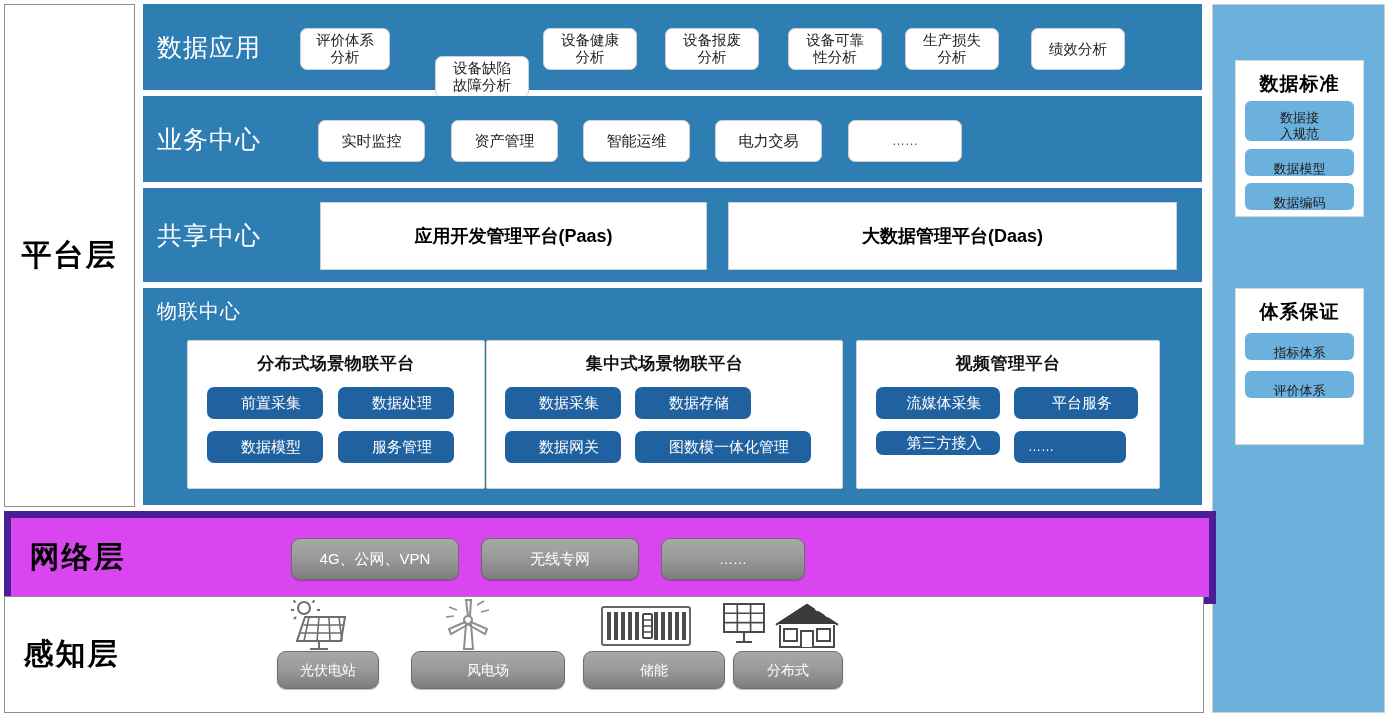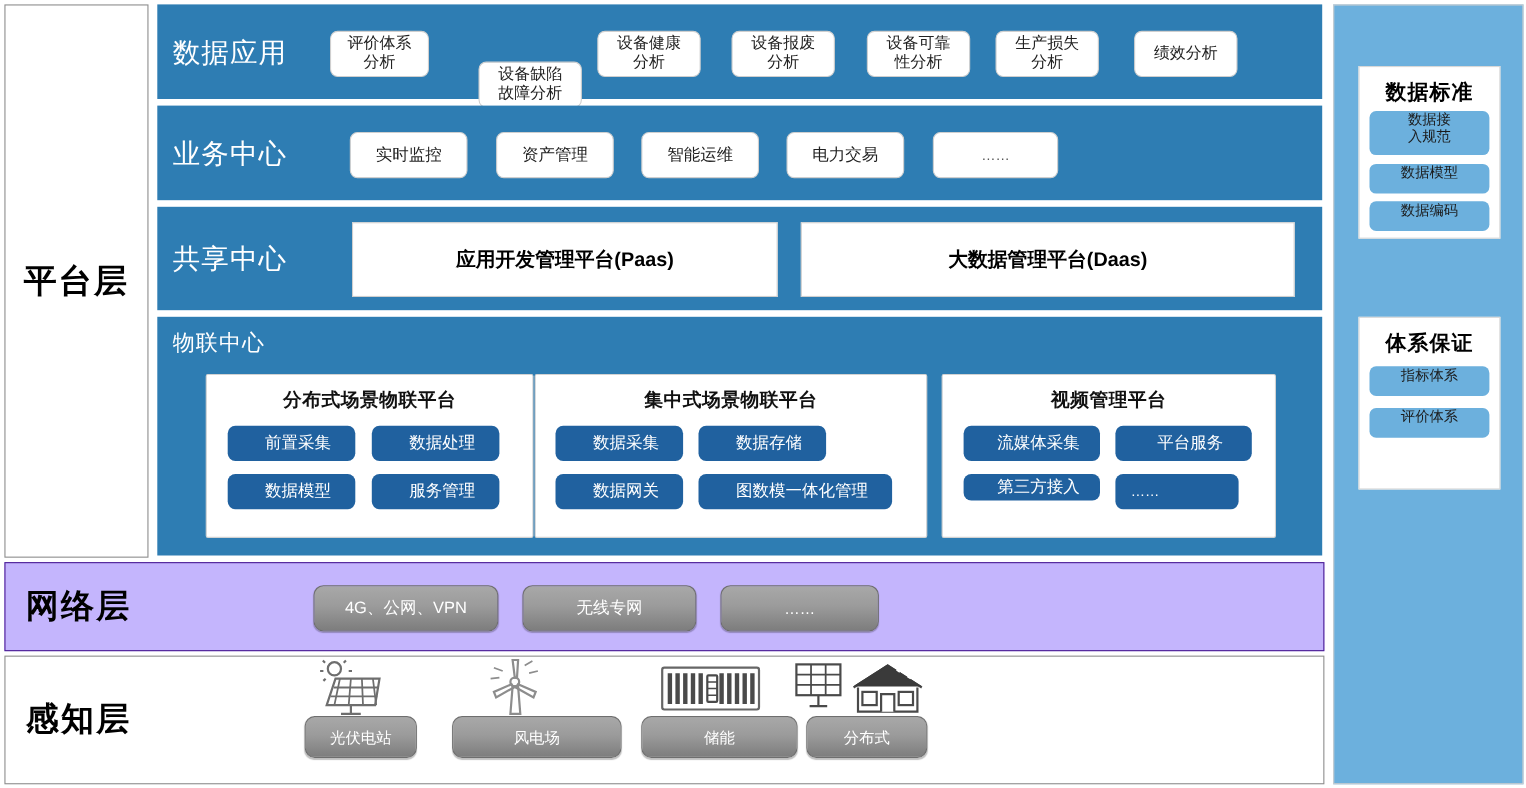--- a/index.html
+++ b/index.html
@@ -17,21 +17,21 @@
     display:flex;align-items:center;justify-content:center;text-align:center;
     line-height:1.15;color:#222;
   }
   .dkpill{
     background:#20619f;border-radius:7px;color:#ffffff;
     display:flex;align-items:center;justify-content:center;text-align:center;
     line-height:1.15;font-size:15px;padding-left:12px;
   }
   .ltpill{
     background:#6cb0dd;border-radius:6px;color:#1b1b1b;
-    display:flex;align-items:flex-start;justify-content:center;text-align:center;
+    display:flex;align-items:flex-end;justify-content:center;text-align:center;
     line-height:1.18;font-size:13px;
   }
   .graypill{
     background:linear-gradient(180deg,#a8a8a8 0%,#9b9b9b 45%,#7d7d7d 100%);
     border:1px solid #6e6e6e;border-radius:9px;color:#fff;
     display:flex;align-items:center;justify-content:center;text-align:center;
     font-size:15px;line-height:1.15;
     box-shadow:0 1px 1px rgba(0,0,0,.25);
   }
 
@@ -77,21 +77,21 @@
     font-size:17px;font-weight:bold;color:#111;letter-spacing:.5px;
   }
 
   
   #right-col{position:absolute;left:1212px;top:4px;width:171px;height:707px;background:#6cb0dd;border:1px solid #cfcfcf;}
   .rightcard{position:absolute;left:22px;width:127px;background:#fff;border:1px solid #d8d8d8;}
   .rightcard .rtitle{position:absolute;left:0;right:0;top:10px;text-align:center;font-size:19px;font-weight:bold;color:#000;letter-spacing:1px;}
   .rightcard .ltpill{position:absolute;left:9px;width:109px;}
 
   
-  #network-layer{position:absolute;left:4px;top:511px;width:1198px;height:79px;background:#c4b5fd;border:1px solid #4c1d95;}
+  #network-layer{position:absolute;left:4px;top:511px;width:1198px;height:79px;background:#d946ef;border:7px solid #4c1d95;}
   #network-label{position:absolute;left:0;top:0;width:133px;height:100%;display:flex;align-items:center;justify-content:center;font-size:30px;font-weight:bold;letter-spacing:2px;}
   .net-pill{position:absolute;top:20px;height:40px;}
 
   
   #perception-layer{position:absolute;left:4px;top:596px;width:1198px;height:115px;background:#fff;border:1px solid #8d8d8d;}
   #perception-label{position:absolute;left:0;top:0;width:133px;height:100%;display:flex;align-items:center;justify-content:center;font-size:30px;font-weight:bold;letter-spacing:2px;}
   .sense-pill{position:absolute;top:54px;height:36px;font-size:14px;}
   .sense-icon{position:absolute;top:2px;display:block;}
 </style>
 </head>

